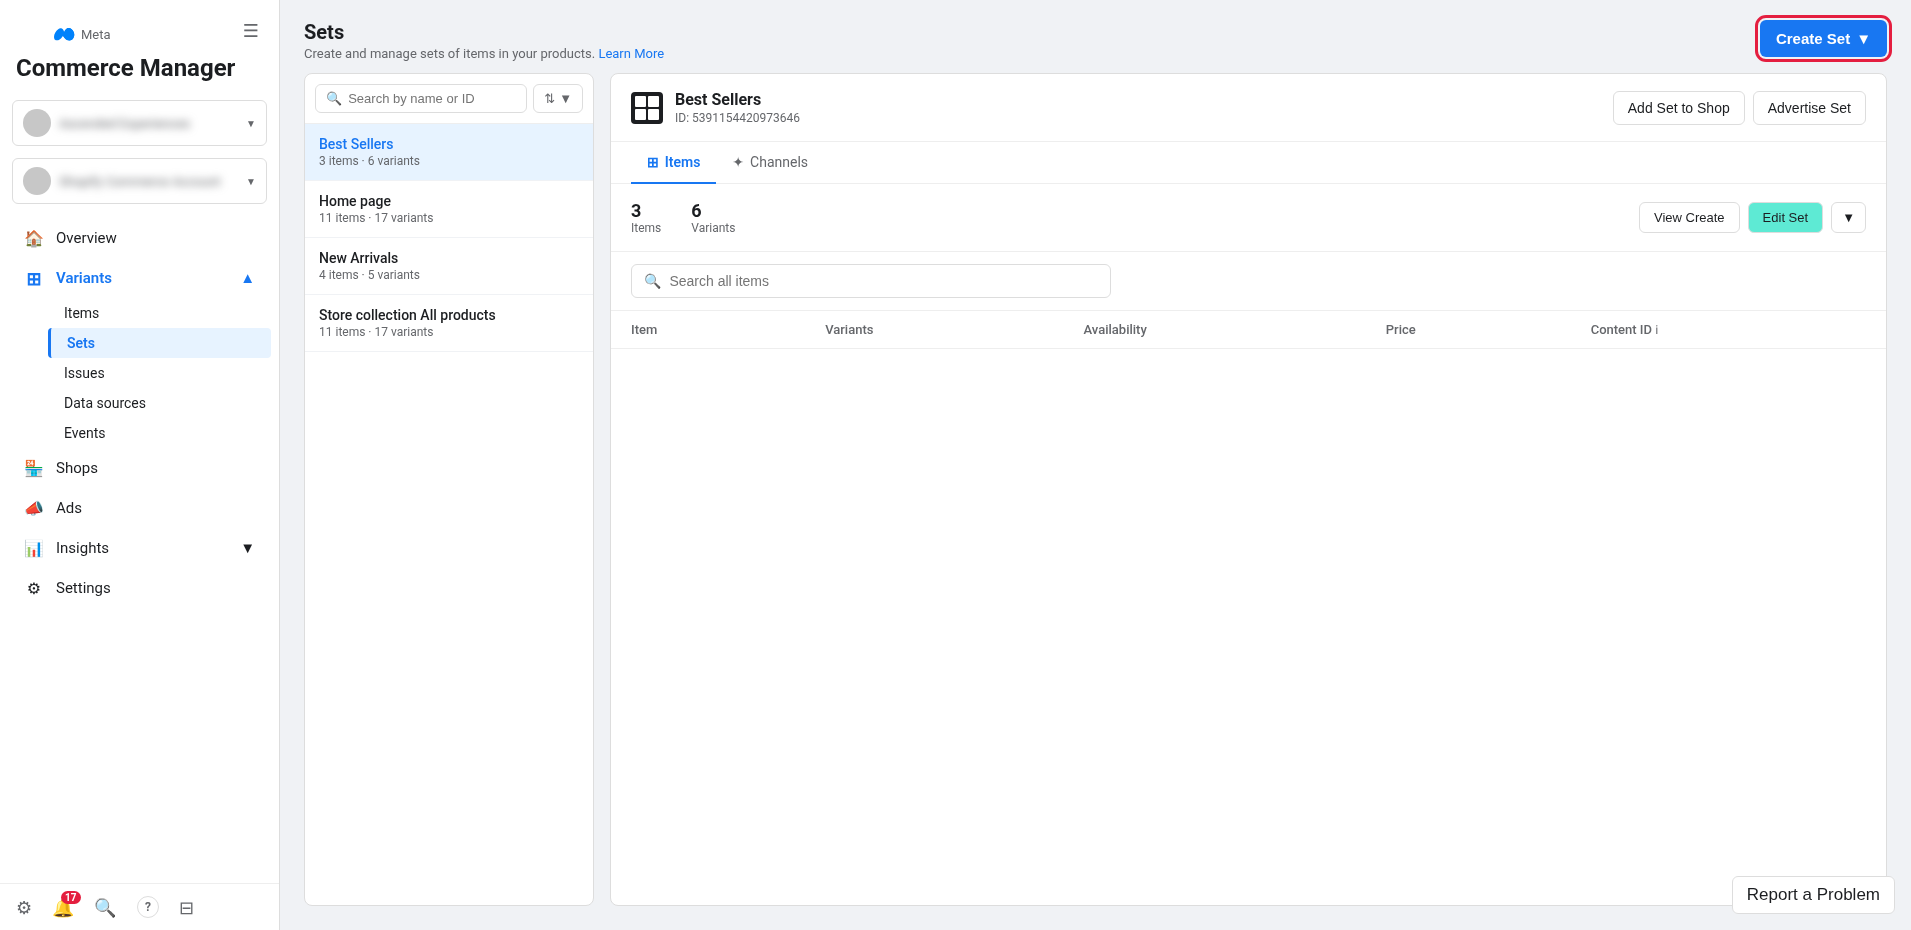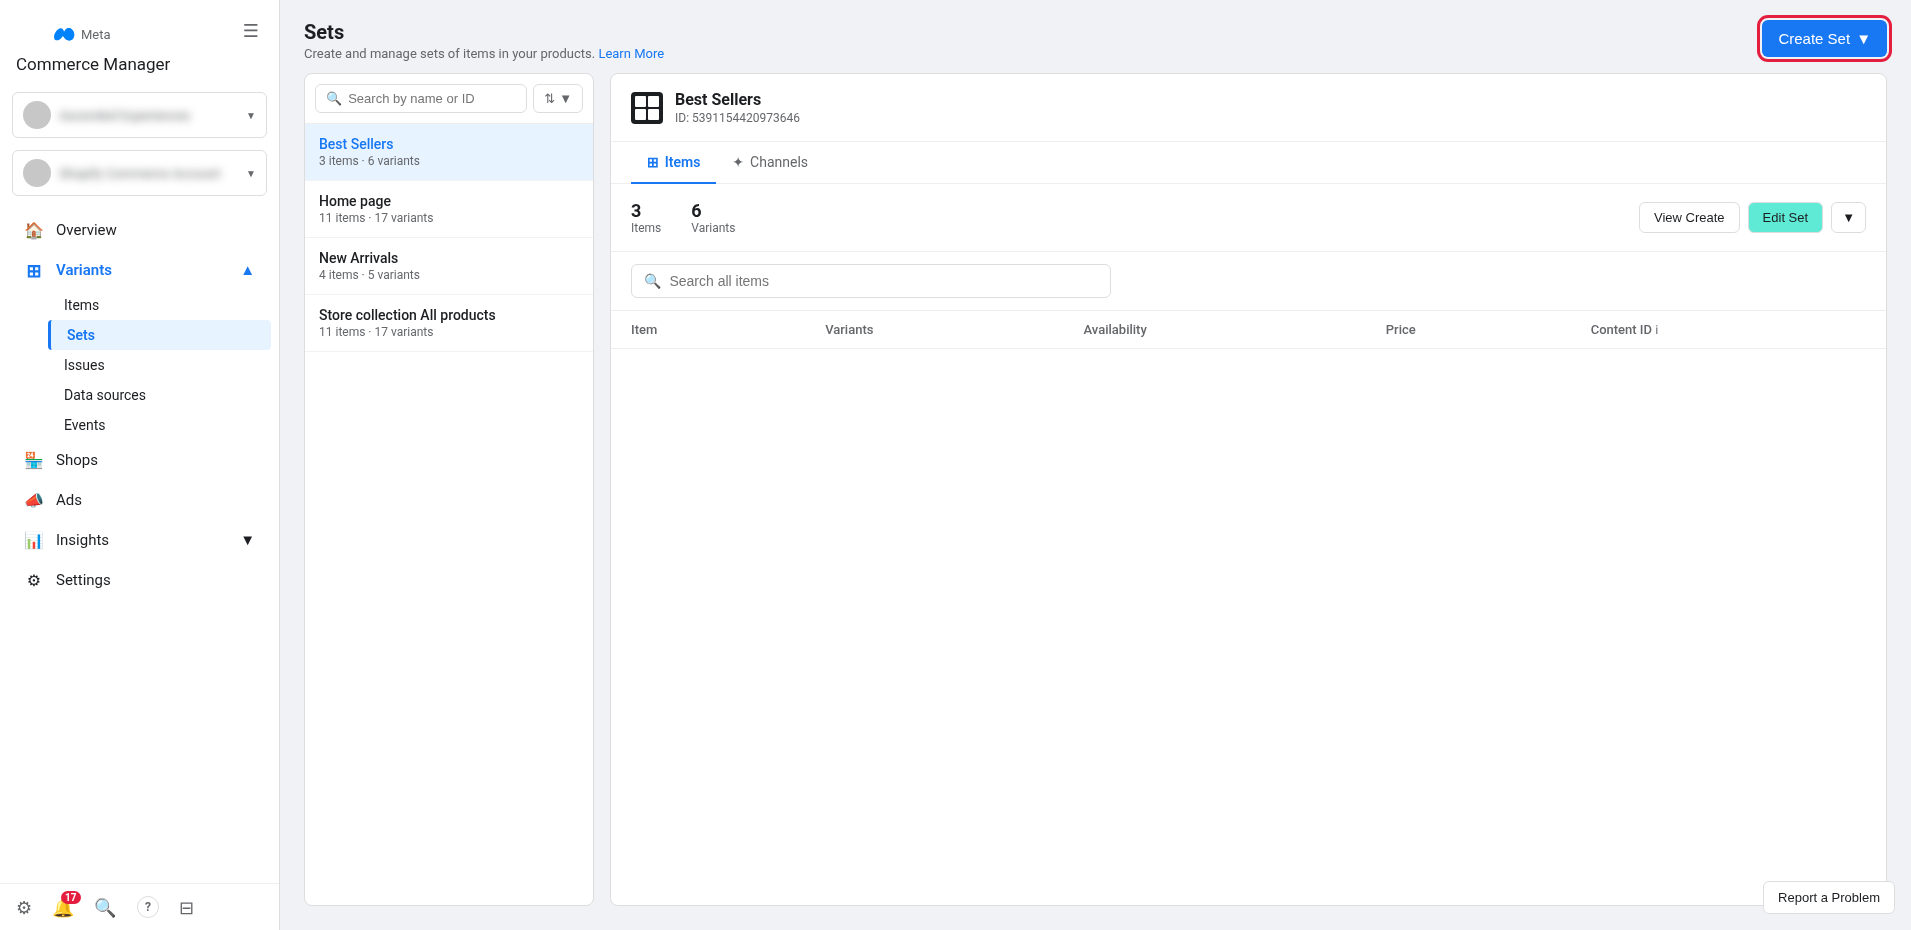--- a/index.html
+++ b/index.html
@@ -33,22 +33,22 @@
     .meta-logo-icon { width: 24px; height: 24px; }
     .hamburger-btn {
       background: none;
       border: none;
       cursor: pointer;
       padding: 4px;
       color: #65676b;
       font-size: 18px;
     }
     .sidebar-title {
-      font-size: 17px;
-      font-weight: 400;
+      font-size: 24px;
+      font-weight: 700;
       padding: 0 16px 12px 16px;
       color: #1c1e21;
     }
     .account-selector {
       margin: 6px 12px;
       border: 1px solid #ddd;
       border-radius: 6px;
       padding: 8px 10px;
       display: flex;
       align-items: center;
@@ -164,21 +164,21 @@
     .page-title { font-size: 20px; font-weight: 700; color: #1c1e21; }
     .page-subtitle { font-size: 13px; color: #65676b; margin-top: 2px; }
     .page-subtitle a { color: #1877f2; text-decoration: none; }
     .create-set-btn {
       background: #1877f2;
       color: #fff;
       border: none;
       border-radius: 6px;
       padding: 10px 16px;
       font-size: 15px;
-      font-weight: 400;
+      font-weight: 700;
       cursor: pointer;
       display: flex;
       align-items: center;
       gap: 6px;
       outline: 3px solid #e41e3f;
       outline-offset: 2px;
     }
 
     
     .content-area {
@@ -399,21 +399,21 @@
 
     
     .report-problem {
       position: fixed;
       bottom: 16px;
       right: 16px;
       border: 1px solid #ddd;
       background: #fff;
       border-radius: 6px;
       padding: 8px 14px;
-      font-size: 13px;
+      font-size: 17px;
       cursor: pointer;
       color: #1c1e21;
     }
   </style>
 </head>
 <body>
 
 <div id="sidebar">
   <div class="sidebar-header">
     <div class="meta-logo">
@@ -550,20 +550,24 @@
               <span></span>
               <span></span>
           </div>
           <div>
             <div class="set-name">Best Sellers</div>
             <div class="set-id">
               <span>ID: </span><span>5391154420973646</span>
             </div>
           </div>
         </div>
+        <div class="set-header-actions">
+          <button class="action-btn">Add Set to Shop</button>
+          <button class="action-btn">Advertise Set</button>
+        </div>
       </div>
 
       <div class="set-tabs">
         <div class="tab-item active">
           <span class="tab-icon">⊞</span>
           <span>Items</span>
         </div>
         <div class="tab-item">
           <span class="tab-icon">✦</span>
           <span>Channels</span>

